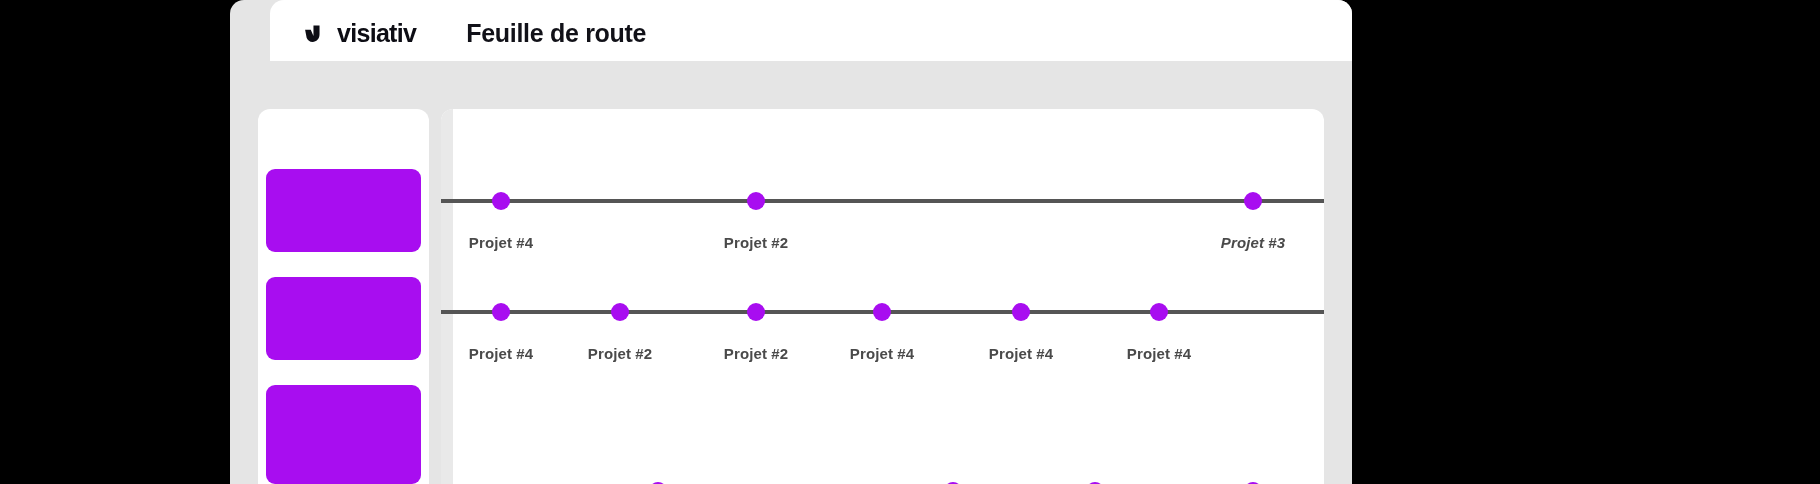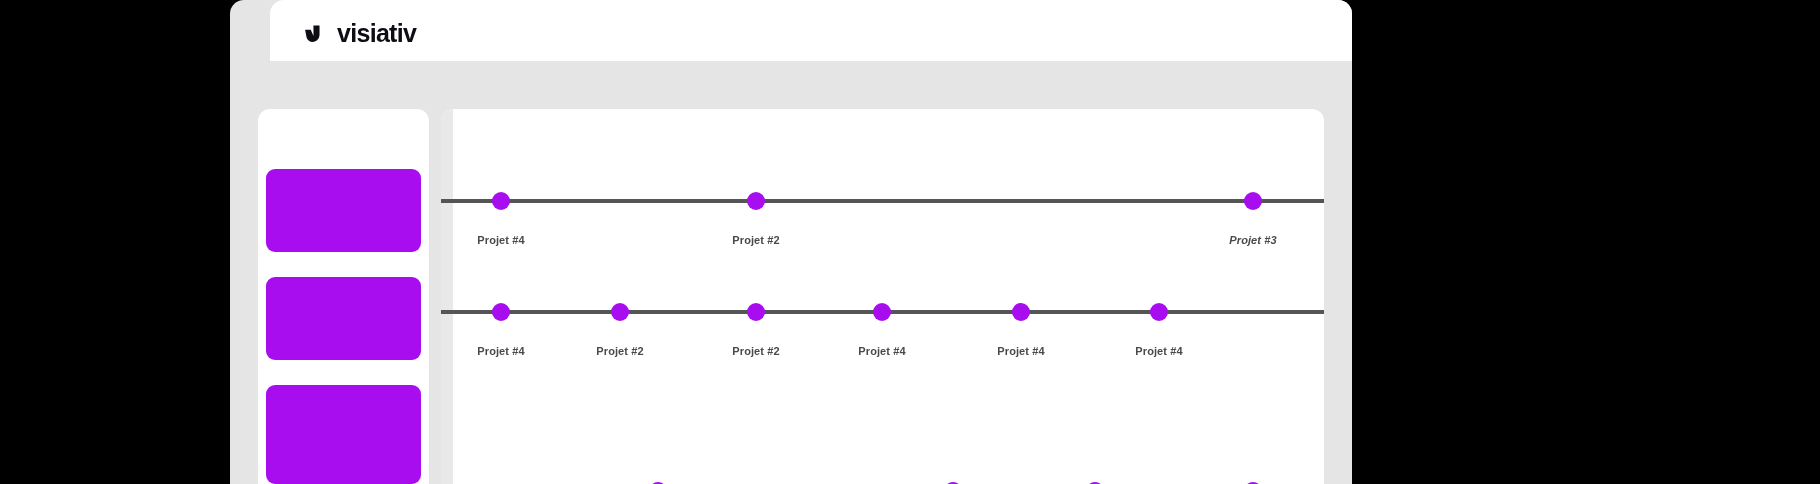--- a/index.html
+++ b/index.html
@@ -75,41 +75,42 @@
   .tl-line{
     position:absolute; left:-13px; right:0; height:4px;
     background:#555555;
   }
   .tl-dot{
     position:absolute; width:18px; height:18px; border-radius:50%;
     background:#a80df0; transform:translate(-50%,-50%);
   }
   .tl-label{
     position:absolute; transform:translateX(-50%);
-    font-size:11px; font-weight:bold; color:#4a4a4a;
+    font-size:15px; font-weight:bold; color:#4a4a4a;
     white-space:nowrap; letter-spacing:0.1px;
   }
 </style>
 </head>
 <body>
 
 <div id="root">
 
   <div class="app-window">
 
     <div class="header">
       <div class="brand">
         <svg class="brand-mark" viewBox="0 0 32 32">
           <path d="M2.5 11.5 L9.2 11.5 L12.4 19.0 L12.4 6.5 L19.6 6.5 L19.6 17.0
                    C19.6 22.6 15.9 26.0 11.4 26.0
                    C7.9 26.0 5.6 24.0 4.3 21.0 Z" fill="#0d0d14"></path>
           <circle cx="8.3" cy="9.0" r="1.15" fill="#ffffff"></circle>
         </svg>
         <span class="brand-name">visiativ</span>
       </div>
+      <div class="page-title">Feuille de route</div>
     </div>
 
     <div class="body-area">
 
       <div class="sidebar-card">
         <div class="side-block" style="top: 60px; height: 83px;"></div>
         <div class="side-block" style="top: 168px; height: 83px;"></div>
         <div class="side-block" style="top: 276px; height: 99px;"></div>
       </div>
 

